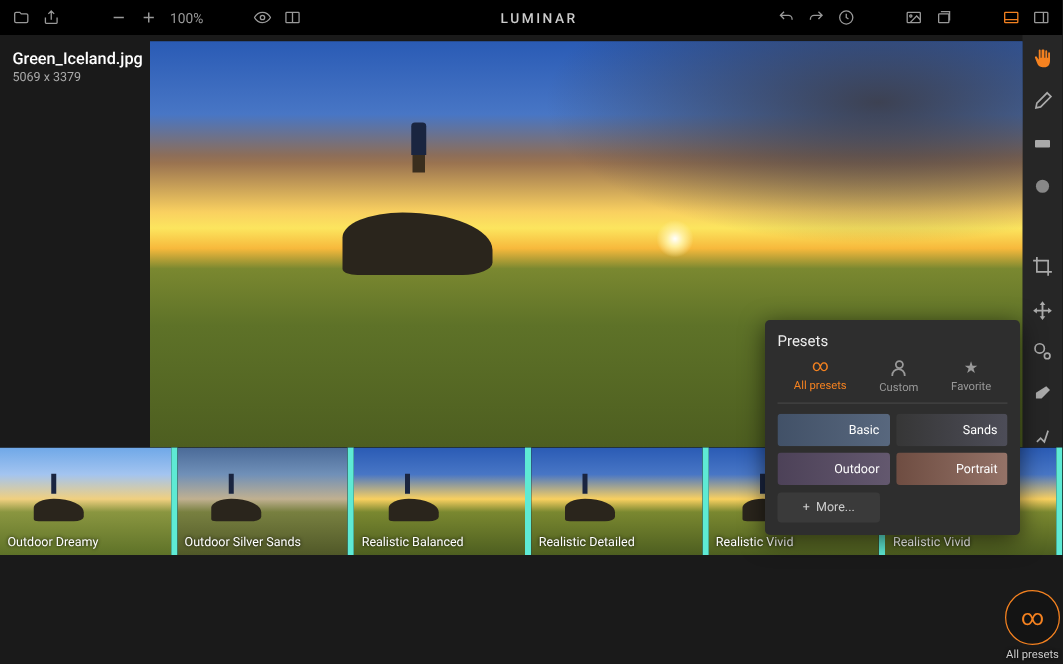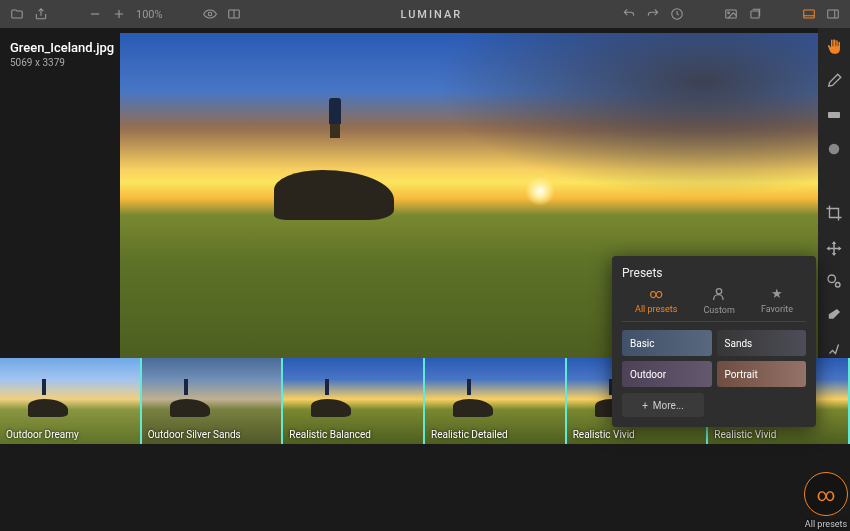--- a/index.html
+++ b/index.html
@@ -1,17 +1,17 @@
 <!DOCTYPE html>
 <html><head>
 <meta charset="utf-8">
 <style>
 * { margin: 0; padding: 0; box-sizing: border-box; font-family: -apple-system, BlinkMacSystemFont, "Segoe UI", Roboto, sans-serif; }
 body { background: #1a1a1a; width: 850px; height: 531px; overflow: hidden; color: #ccc; }
-.topbar { height: 28px; background: #404040; display: flex; align-items: center; padding: 0 10px; font-size: 11px; color: #999; gap: 10px; }
+.topbar { height: 28px; background: #000000; display: flex; align-items: center; padding: 0 10px; font-size: 11px; color: #999; gap: 10px; }
 .topbar .group { display: flex; align-items: center; gap: 10px; }
 .topbar .center { flex: 1; text-align: center; letter-spacing: 2px; font-weight: 500; color: #ccc; }
 .topbar .icon { width: 14px; height: 14px; display: flex; align-items: center; justify-content: center; cursor: pointer; }
 .topbar .sep { width: 20px; }
 .main { display: flex; height: 330px; }
 .canvas-area { flex: 1; position: relative; display: flex; }
 .file-info { position: absolute; top: 12px; left: 10px; z-index: 2; }
 .file-info .name { font-size: 13px; font-weight: 500; color: #fff; }
 .file-info .dims { font-size: 10px; color: #aaa; margin-top: 2px; }
 .canvas { position: absolute; left: 120px; top: 5px; right: 0; bottom: 0; background: linear-gradient(to bottom, #2a5bb5 0%, #4876c5 18%, #8c6e5a 28%, #9a7350 30%, #f9d060 42%, #fce55e 46%, #f7b93c 51%, #7a8830 56%, #5e7228 70%, #4d5e20 100%); overflow: hidden; }
@@ -19,34 +19,34 @@
 .sun { position:absolute; left:58%; top:44%; width:30px; height:30px; background: radial-gradient(circle, #fff 0%, #fff0a0 30%, rgba(255,220,100,0) 70%); border-radius:50%; }
 .person { position:absolute; left:30%; top:20%; width:14px; height:40px; }
 .person .body { width:12px; height:26px; background:#1a2540; border-radius:3px 3px 0 0; }
 .person .legs { width:10px; height:14px; background:#3a2e1e; margin-left:1px; }
 .rock { position:absolute; left:22%; top:42%; width:120px; height:50px; background:#2a251c; border-radius:40% 60% 20% 10%; }
 .right-toolbar { width: 32px; background: #262626; display: flex; flex-direction: column; align-items: center; padding-top: 10px; gap: 16px; }
 .right-toolbar .tool { width: 18px; height: 18px; display: flex; align-items: center; justify-content: center; cursor: pointer; color: #aaa; }
 .right-toolbar .tool.active { color: #f58220; }
 .right-toolbar .divider { height: 20px; }
 .filmstrip { height: 86px; display: flex; background: #0d0d0d; position: relative; }
-.thumb { flex: 1; position: relative; border-right: 2px solid #5eead4; overflow: hidden; cursor: pointer; }
+.thumb { flex: 1; position: relative; border-right: 5px solid #5eead4; overflow: hidden; cursor: pointer; }
 .thumb .tbg { position:absolute; inset:0; }
 .thumb .label { position:absolute; bottom:4px; left:6px; font-size:10px; color:#fff; text-shadow:0 0 3px #000; }
 .tbg.dreamy { background: linear-gradient(to bottom, #6fa8e8 0%, #a3c4f0 25%, #f0d080 48%, #8a9640 60%, #5e7228 100%); }
 .tbg.silver { background: linear-gradient(to bottom, #4a6a98 0%, #7090b8 25%, #c0b090 48%, #788040 60%, #505828 100%); }
 .tbg.normal { background: linear-gradient(to bottom, #2a5bb5 0%, #4876c5 25%, #f9d060 48%, #7a8830 60%, #4d5e20 100%); }
 .panel { position: absolute; right: 34px; top: 256px; width: 204px; background: #2e2e2e; border-radius: 4px; box-shadow: 0 4px 20px rgba(0,0,0,0.6); z-index: 10; padding: 10px; }
 .panel-title { font-size: 12px; color: #eee; margin-bottom: 6px; }
 .panel-tabs { display: flex; justify-content: space-around; border-bottom: 1px solid #444; padding-bottom: 6px; margin-bottom: 8px; }
 .panel-tab { display: flex; flex-direction: column; align-items: center; gap: 3px; cursor: pointer; font-size: 9px; color: #999; }
 .panel-tab.active { color: #f58220; }
 .panel-tab .ticon { font-size: 13px; }
 .cat-grid { display: grid; grid-template-columns: 1fr 1fr; gap: 5px; }
-.cat { height: 26px; border-radius: 3px; display: flex; align-items: center; padding: 0 8px; font-size: 10px; color: #fff; cursor: pointer; position: relative; overflow: hidden; }
+.cat { height: 26px; border-radius: 3px; display: flex; align-items: center; padding: 0 8px; font-size: 10px; color: #fff; cursor: pointer; position: relative; overflow: hidden; justify-content: flex-end; }
 .cat::before { content:""; position:absolute; inset:0; opacity:0.7; }
 .cat span { position: relative; z-index: 1; }
 .cat.basic::before { background: linear-gradient(to right, #4a6080, #6a80a0); }
 .cat.street::before { background: linear-gradient(to right, #3a3a3a, #5a5a6a); }
 .cat.outdoor::before { background: linear-gradient(to right, #5a4a6a, #7a6a8a); }
 .cat.portrait::before { background: linear-gradient(to right, #8a5a4a, #c09080); }
 .cat.travel::before { background: linear-gradient(to right, #7a2a2a, #a04040); }
 .cat.dramatic::before { background: linear-gradient(to right, #2a2a3a, #4a4a5a); }
 .more-btn { margin-top: 6px; height: 24px; background: #3a3a3a; border-radius: 3px; display: flex; align-items: center; justify-content: center; gap: 5px; font-size: 10px; color: #ccc; cursor: pointer; width: 82px; }
 .preset-btn { position: absolute; right: 2px; bottom: 2px; display: flex; flex-direction: column; align-items: center; z-index: 11; cursor: pointer; }

